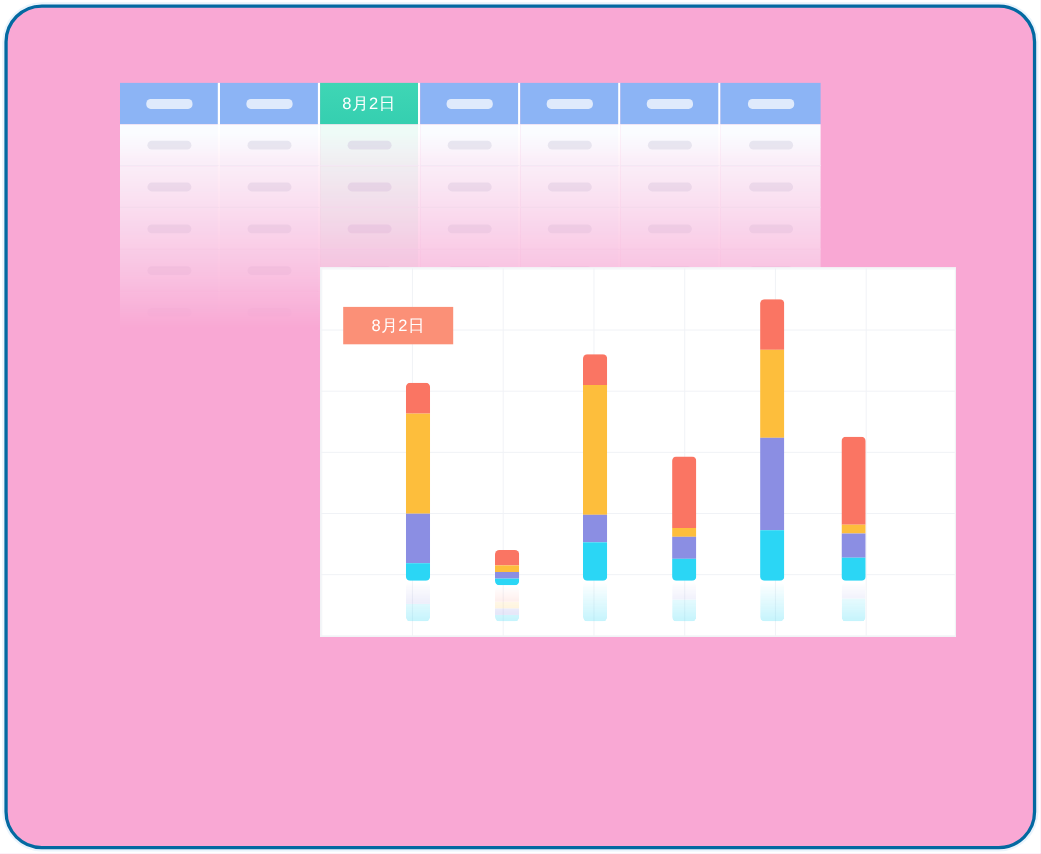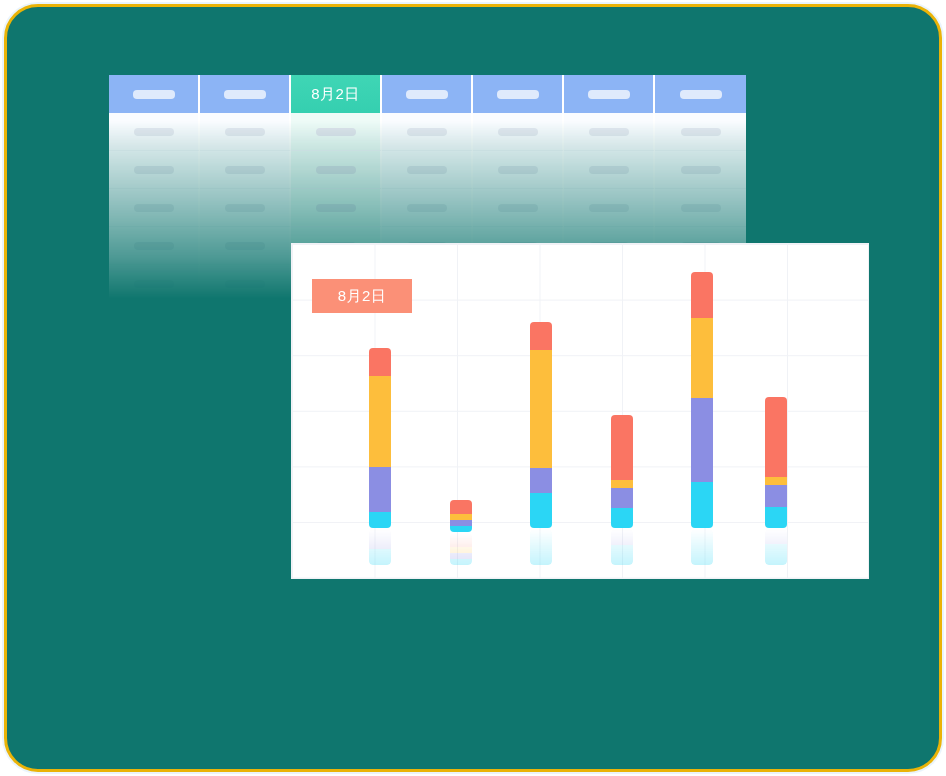--- a/index.html
+++ b/index.html
@@ -13,22 +13,22 @@
   }
 
   
   #app-frame {
     position: absolute;
     left: 4px;
     top: 4px;
     width: 938px;
     height: 768px;
     border-radius: 34px;
-    background: #0f766e;
-    border: 3px solid #eab308;
+    background: #f9a8d4;
+    border: 3px solid #0369a1;
     box-shadow: 0 0 0 2px rgba(216,235,250,0.55);
     overflow: hidden;
   }
   #canvas {
     position: absolute;
     inset: 0;
   }
 
   
   #data-table {

